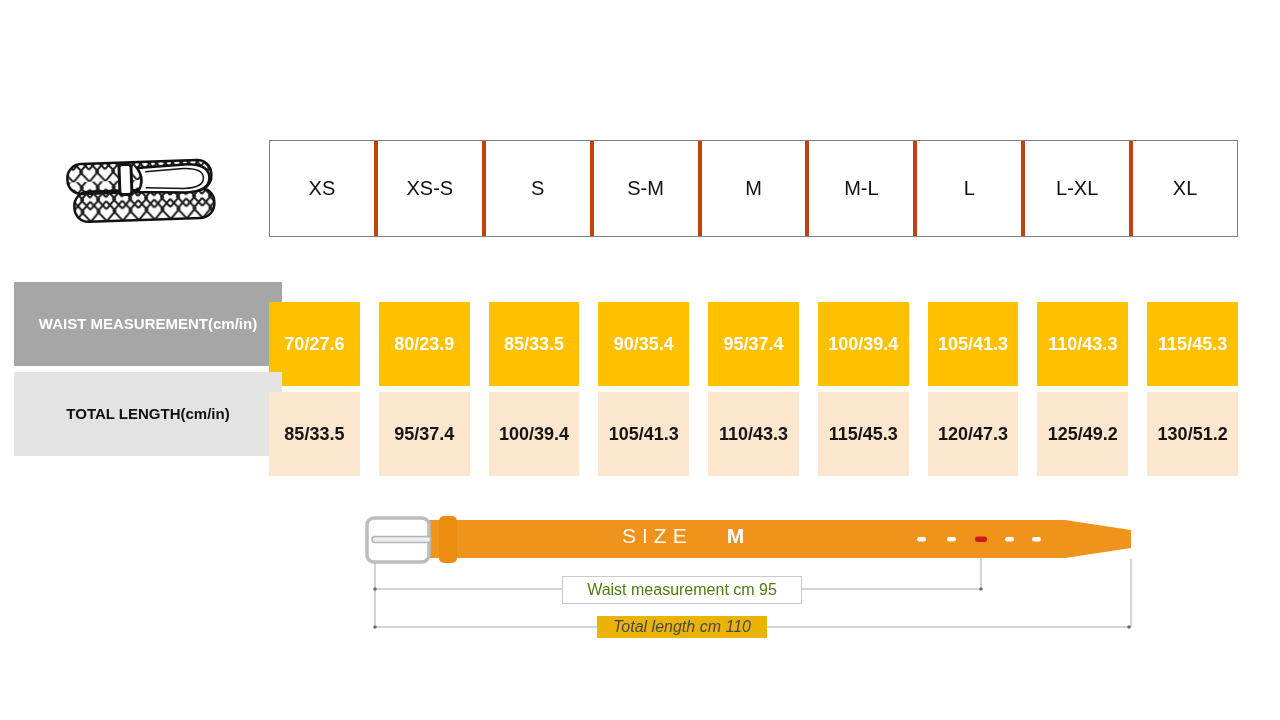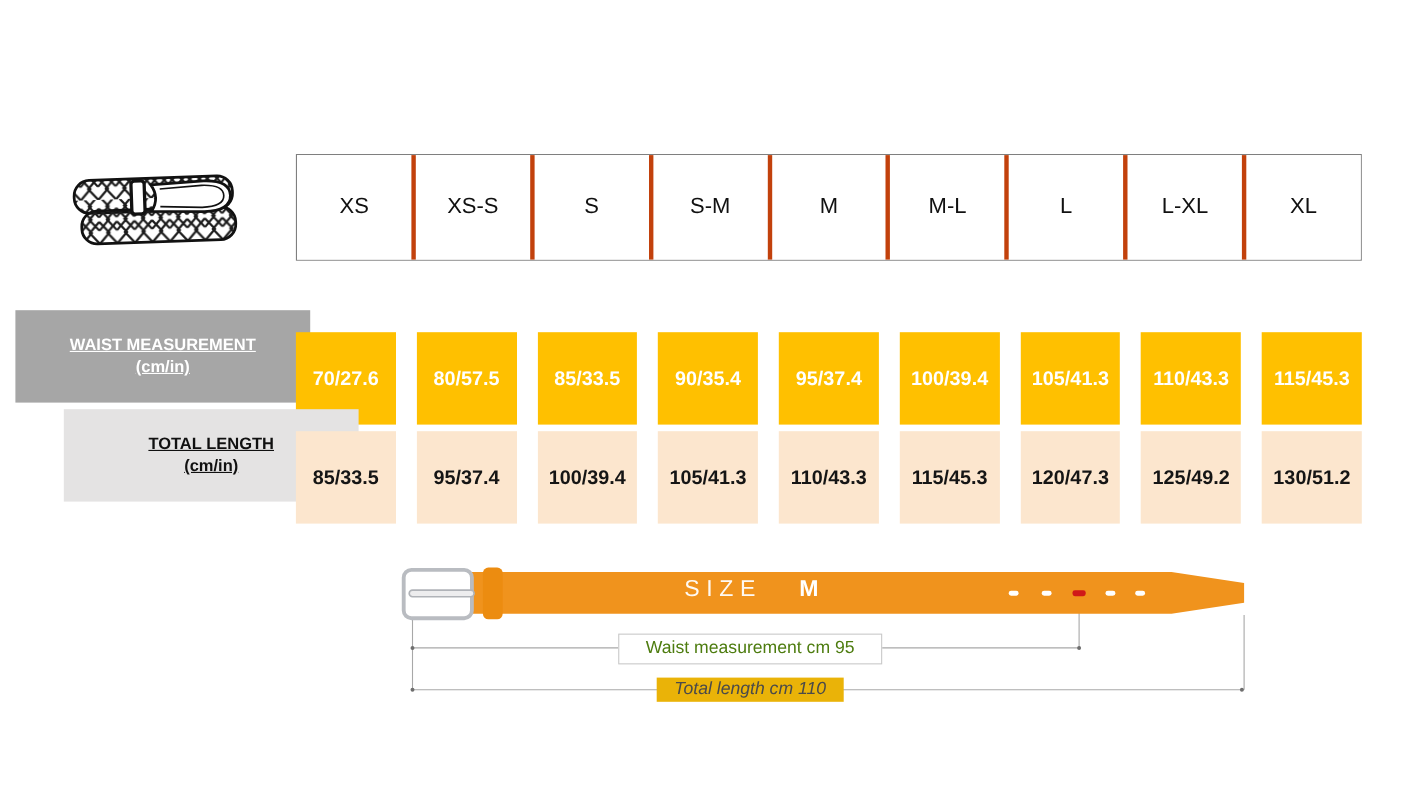--- a/index.html
+++ b/index.html
@@ -11,24 +11,24 @@
 
   
   .size-header{position:absolute;left:269px;top:140px;width:969px;height:97px;
                display:flex;border:1px solid #7f7f7f;box-sizing:border-box;text-align:center;}
   .size-header .hcell{flex:1;display:flex;align-items:center;justify-content:center;
                border-left:4px solid #c2410c;font-size:20px;color:#111;background:#fff;}
   .size-header .hcell:first-child{border-left:none;}
 
   
   .row-label{position:absolute;left:14px;width:268px;height:84px;
-             display:flex;flex-direction:column;align-items:center;justify-content:center;
-             font-weight:bold;text-align:center;line-height:1.35;text-decoration:underline;}
+             display:flex;align-items:center;justify-content:center;
+             font-weight:bold;text-align:center;line-height:1.35;}
   .row-label.waist{top:282px;background:#A6A6A6;color:#ffffff;font-size:15px;}
-  .row-label.total{top:372px;background:#E4E3E3;color:#101010;font-size:15px;margin-left:44px;}
+  .row-label.total{top:372px;background:#E4E3E3;color:#101010;font-size:15px;}
 
   
   .value-row{position:absolute;left:269px;width:969px;height:84px;display:flex;gap:19px;margin-top:20px;}
   .value-row .vcell{flex:1;display:flex;align-items:center;justify-content:center;
                     font-weight:bold;font-size:18px;}
   .value-row.waist{top:282px;}
   .value-row.waist .vcell{background:#FFC000;color:#ffffff;}
   .value-row.total{top:372px;}
   .value-row.total .vcell{background:#FCE6CE;color:#151515;}
 
@@ -79,21 +79,21 @@
   <div class="hcell">L-XL</div>
   <div class="hcell">XL</div>
 </div>
 
 <div class="row-label waist">
   <span>WAIST MEASUREMENT</span>
   <span>(cm/in)</span>
 </div>
 <div class="value-row waist">
   <div class="vcell">70/27.6</div>
-  <div class="vcell">80/57.5</div>
+  <div class="vcell">80/23.9</div>
   <div class="vcell">85/33.5</div>
   <div class="vcell">90/35.4</div>
   <div class="vcell">95/37.4</div>
   <div class="vcell">100/39.4</div>
   <div class="vcell">105/41.3</div>
   <div class="vcell">110/43.3</div>
   <div class="vcell">115/45.3</div>
 </div>
 
 <div class="row-label total">

